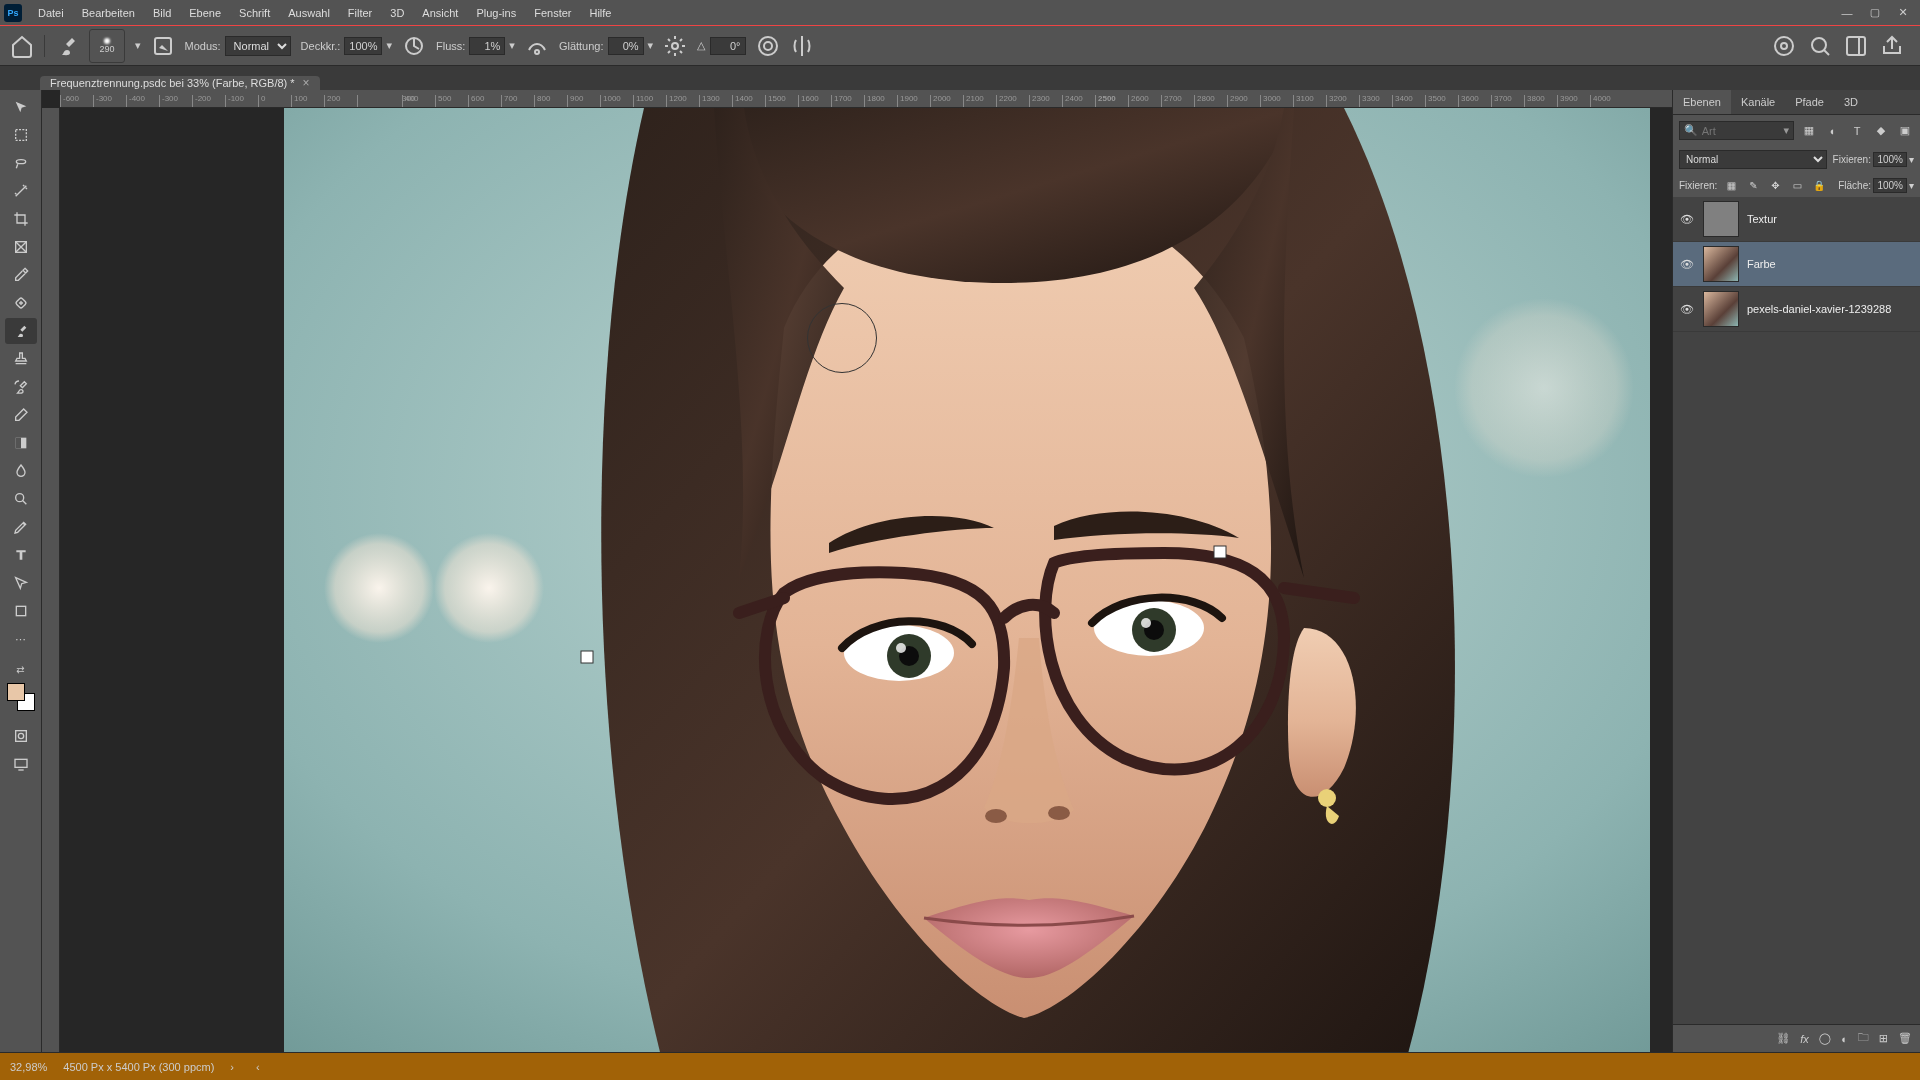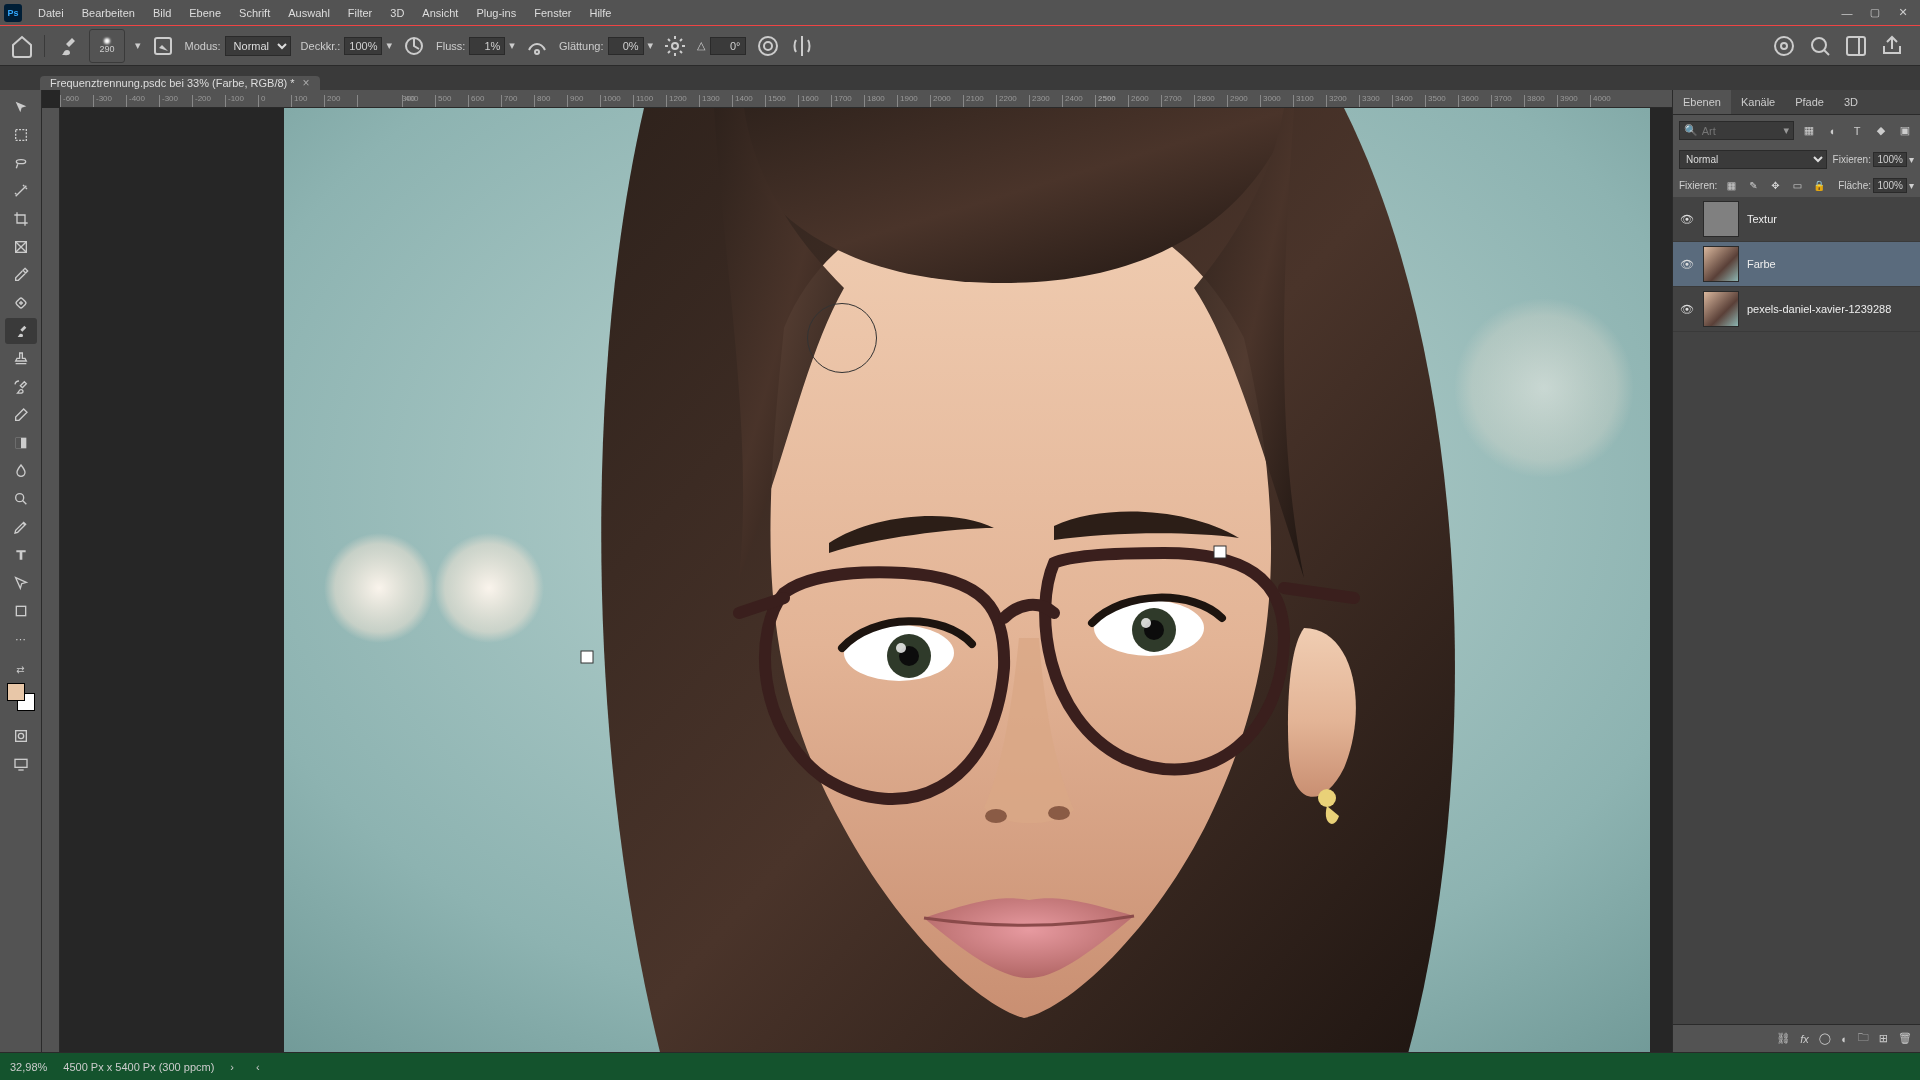--- a/index.html
+++ b/index.html
@@ -71,21 +71,21 @@
 .layer .eye{width:16px;text-align:center;color:#ddd;cursor:pointer;}
 .layer .thumb{width:36px;height:36px;background:#888;border:1px solid #2a2a2a;}
 .layer .thumb.grey{background:#808080;}
 .layer .thumb.img{background:linear-gradient(135deg,#d9b79d 0%,#5a4038 60%,#8cb5b2 100%);}
 .layer .lname{color:#eee;font-size:11px;}
 
 .panel-footer{ height:28px; border-top:1px solid #2a2a2a; display:flex; align-items:center; justify-content:flex-end; gap:10px; padding:0 8px; color:#ccc;}
 .panel-footer .fbtn{ cursor:pointer;}
 
 
-.status{ position:absolute; left:0;right:0;bottom:0; height:28px; background:#14532d; display:flex; align-items:center; padding:0 10px; gap:16px; color:#ccc; font-size:11px; border-top:1px solid #2a2a2a;}
+.status{ position:absolute; left:0;right:0;bottom:0; height:28px; background:#a16207; display:flex; align-items:center; padding:0 10px; gap:16px; color:#ccc; font-size:11px; border-top:1px solid #2a2a2a;}
 .status .arrow{cursor:pointer;color:#ccc;}
 </style>
 </head>
 <body>
 
 <div class="menubar">
   <div class="ps-logo">Ps</div>
   <div class="menu-item">Datei</div>
   <div class="menu-item">Bearbeiten</div>
   <div class="menu-item">Bild</div>

